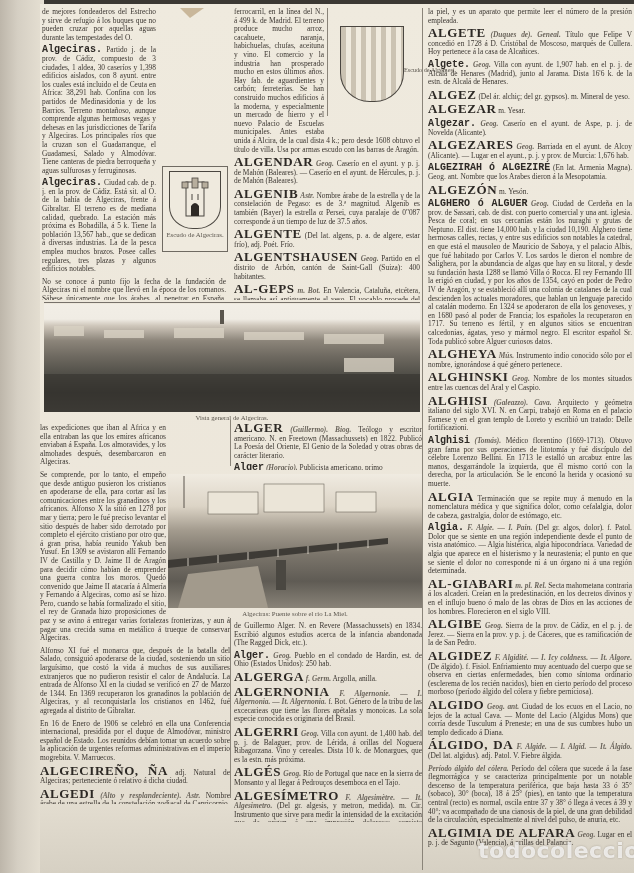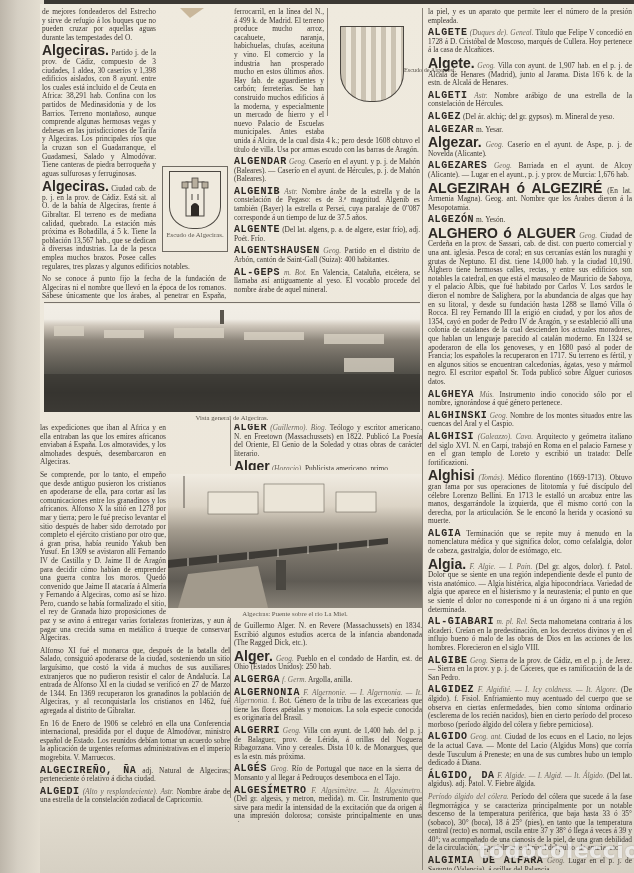--- a/index.html
+++ b/index.html
@@ -13,23 +13,23 @@
   .gutter {
     position:absolute; left:0; top:0; width:44px; height:873px;
     background:linear-gradient(to right,#bdb6aa 0%,#d5cfc3 40%,#e6e0d3 100%);
   }
   .page {
     position:absolute; left:40px; top:4px; width:594px; height:869px;
     background:linear-gradient(to bottom,#efeade 0%,#ece6da 70%,#e3ddd0 92%,#d6d0c3 100%);
   }
   .col { position:absolute; font-size:8.1px; line-height:9.6px; text-align:justify; hyphens:auto; }
   .col p { margin:0 0 4px 0; text-indent:0; }
-  .col p .hw { font-family:Liberation Mono, monospace; font-weight:bold; font-size:10px; letter-spacing:0.6px; color:#2d2925; }
-  .col p .hw-s { font-family:Liberation Sans, sans-serif; font-weight:bold; font-size:14px; color:#2d2925; }
-  .col p .lbl { font-style:italic; color:#6b655c; }
+  .col p .hw { font-family:Liberation Serif, serif; font-weight:bold; font-size:13px; letter-spacing:0.6px; color:#2d2925; }
+  .col p .hw-s { font-family:Liberation Mono, monospace; font-weight:bold; font-size:10px; color:#2d2925; }
+  .col p .lbl { font-style:italic; color:#6b655c;font-weight:bold; }
   .sep { position:absolute; width:1px; background:#8a8479; }
   .hr { position:absolute; height:1px; background:#77716a; }
   .caption { position:absolute; font-size:6.8px; color:#5a554d; text-align:center; }
   .arms {
     position:absolute; border:1px solid #6f6a62; background:#efeade;
   }
   .shield {
     position:absolute; border:1.4px solid #4a4640;
     border-radius:0 0 46% 46% / 0 0 38% 38%;
   }
@@ -92,21 +92,20 @@
     </div>
     <div class="caption" style="left:68px; top:42px; width:60px; font-size:6.2px; text-align:left;">Escudo de Algemesí.</div>
   </div>
 
   <div class="sep" style="left:382px; top:4px; height:862px;"></div>
 
   <div class="col" id="col-right" style="left: 388px; top: 4px; width: 204px; font-size: 7.4px; line-height: 8.6px; overflow: hidden; height: 862px;">
       <p><span>la piel, y es un aparato que permite leer el número de la presión empleada.</span></p>
       <p><span class="hw">ALGETE</span> <span class="lbl">(Duques de). Geneal.</span> <span>Título que Felipe V concedió en 1728 á D. Cristóbal de Moscoso, marqués de Cullera. Hoy pertenece á la casa de Alcañices.</span></p>
       <p><span class="hw-s">Algete.</span> <span class="lbl">Geog.</span> <span>Villa con ayunt. de 1,907 hab. en el p. j. de Alcalá de Henares (Madrid), junto al Jarama. Dista 16'6 k. de la estn. de Alcalá de Henares.</span></p>
-      <p><span class="hw">ALGETI</span> <span class="lbl">Astr.</span> <span>Nombre arábigo de una estrella de la constelación de Hércules.</span></p>
       <p><span class="hw">ALGEZ</span> <span>(Del ár. alchiç; del gr. gypsos). m. Mineral de yeso.</span></p>
       <p><span class="hw">ALGEZAR</span> <span>m. Yesar.</span></p>
       <p><span class="hw-s">Algezar.</span> <span class="lbl">Geog.</span> <span>Caserío en el ayunt. de Aspe, p. j. de Novelda (Alicante).</span></p>
       <p><span class="hw">ALGEZARES</span> <span class="lbl">Geog.</span> <span>Barriada en el ayunt. de Alcoy (Alicante). — Lugar en el ayunt., p. j. y prov. de Murcia: 1,676 hab.</span></p>
       <p><span class="hw-s">ALGEZIRAH ó ALGEZIRÉ</span> <span>(En lat. Armenia Magna). Geog. ant. Nombre que los Arabes dieron á la Mesopotamia.</span></p>
       <p><span class="hw">ALGEZÓN</span> <span>m. Yesón.</span></p>
       <p><span class="hw-s">ALGHERO ó ALGUER</span> <span class="lbl">Geog.</span> <span>Ciudad de Cerdeña en la prov. de Sassari, cab. de dist. con puerto comercial y una ant. iglesia. Pesca de coral; en sus cercanías están los nuraghi y grutas de Neptuno. El dist. tiene 14,000 hab. y la ciudad 10,190. Alghero tiene hermosas calles, rectas, y entre sus edificios son notables la catedral, en que está el mausoleo de Mauricio de Saboya, y el palacio Albis, que fué habitado por Carlos V. Los sardos le dieron el nombre de Salighera, por la abundancia de algas que hay en su litoral, y desde su fundación hasta 1288 se llamó Villa ó Rocca. El rey Fernando III la erigió en ciudad, y por los años de 1354, cayó en poder de Pedro IV de Aragón, y se estableció allí una colonia de catalanes de la cual descienden los actuales moradores, que hablan un lenguaje parecido al catalán moderno. En 1324 se apoderaron de ella los genoveses, y en 1680 pasó al poder de Francia; los españoles la recuperaron en 1717. Su terreno es fértil, y en algunos sitios se encuentran calcedonias, ágatas, yeso y mármol negro. El escritor español Sr. Toda publicó sobre Alguer curiosos datos.</span></p>
       <p><span class="hw">ALGHEYA</span> <span class="lbl">Mús.</span> <span>Instrumento indio conocido sólo por el nombre, ignorándose á qué género pertenece.</span></p>
       <p><span class="hw">ALGHINSKI</span> <span class="lbl">Geog.</span> <span>Nombre de los montes situados entre las cuencas del Aral y el Caspio.</span></p>
       <p><span class="hw">ALGHISI</span> <span class="lbl">(Galeazzo). Cava.</span> <span>Arquitecto y geómetra italiano del siglo XVI. N. en Carpi, trabajó en Roma en el palacio Farnese y en el gran templo de Loreto y escribió un tratado: Delle fortificazioni.</span></p>

